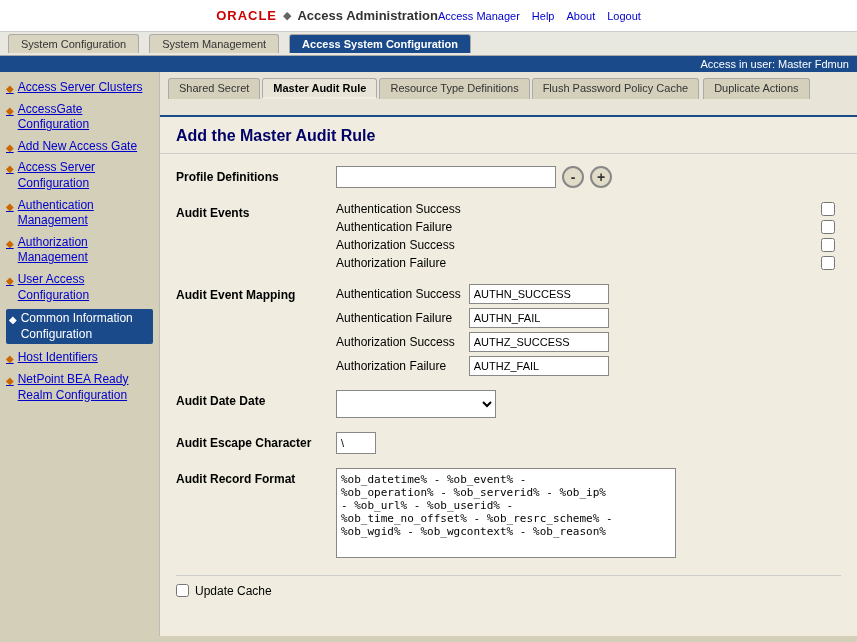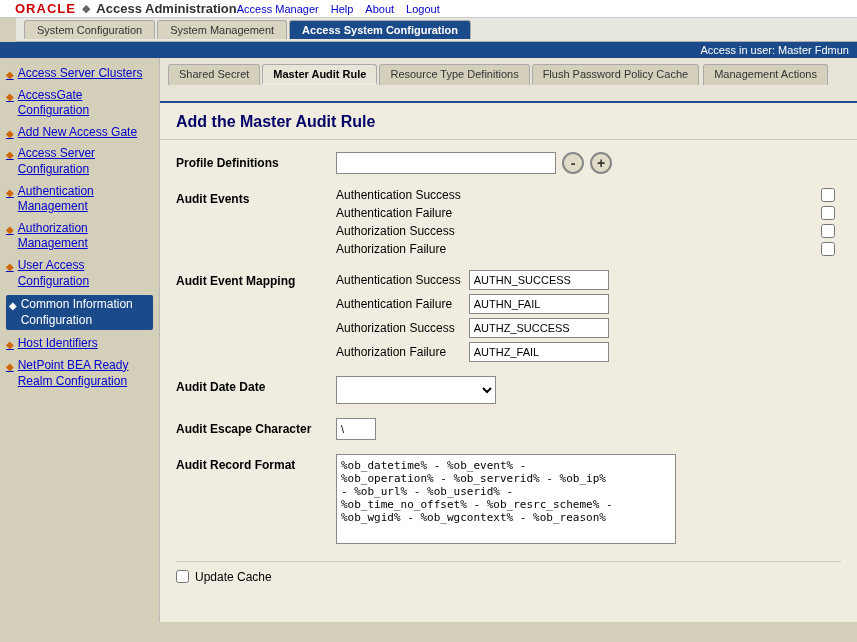--- a/index.html
+++ b/index.html
@@ -4,23 +4,23 @@
   <style>
     * { margin: 0; padding: 0; box-sizing: border-box; }
     body { font-family: Arial, sans-serif; font-size: 12px; background: #d4cfb8; width: 857px; min-height: 642px; }
 
     
     .top-header {
       background: #ffffff;
       border-bottom: 1px solid #ccc;
       display: flex;
       align-items: center;
-      justify-content: flex-start;
-      padding: 4px 15px;
-      height: 18px;
+      justify-content: center;
+      padding: 4px 8px;
+      height: 32px;
     }
     .top-header-left {
       display: flex;
       align-items: center;
       gap: 6px;
     }
     .oracle-logo {
       font-weight: bold;
       color: #cc0000;
       font-size: 13px;
@@ -40,23 +40,22 @@
       color: #0000cc;
       text-decoration: none;
     }
 
     
     .nav-bar {
       background: #e8e8e0;
       display: flex;
       align-items: center;
       padding: 2px 8px;
-      gap: 2px;
+      gap: 10px;
       border-bottom: 1px solid #aaa;
-      margin-left: 16px;
     }
     .nav-tab {
       padding: 3px 12px;
       border: 1px solid #aaa;
       border-bottom: none;
       background: #d8d4c0;
       cursor: pointer;
       font-size: 11px;
       color: #333;
       border-radius: 3px 3px 0 0;
@@ -351,21 +350,21 @@
   </div>
 
   <div class="content-area">
 
     <div class="sub-tabs">
       <div class="sub-tab">Shared Secret</div>
       <div class="sub-tab active">Master Audit Rule</div>
       <div class="sub-tab">Resource Type Definitions</div>
       <div class="sub-tab">Flush Password Policy Cache</div>
       <br>
-      <div class="sub-tab">Management Actions</div>
+      <div class="sub-tab">Duplicate Actions</div>
     </div>
 
     <div class="page-title">Add the Master Audit Rule</div>
 
     <div class="form-area">
 
       <div class="form-row">
         <div class="form-label">Profile Definitions</div>
         <div class="form-content profile-attr-row">
           <input type="text" class="profile-attr-input" value="" style="">

